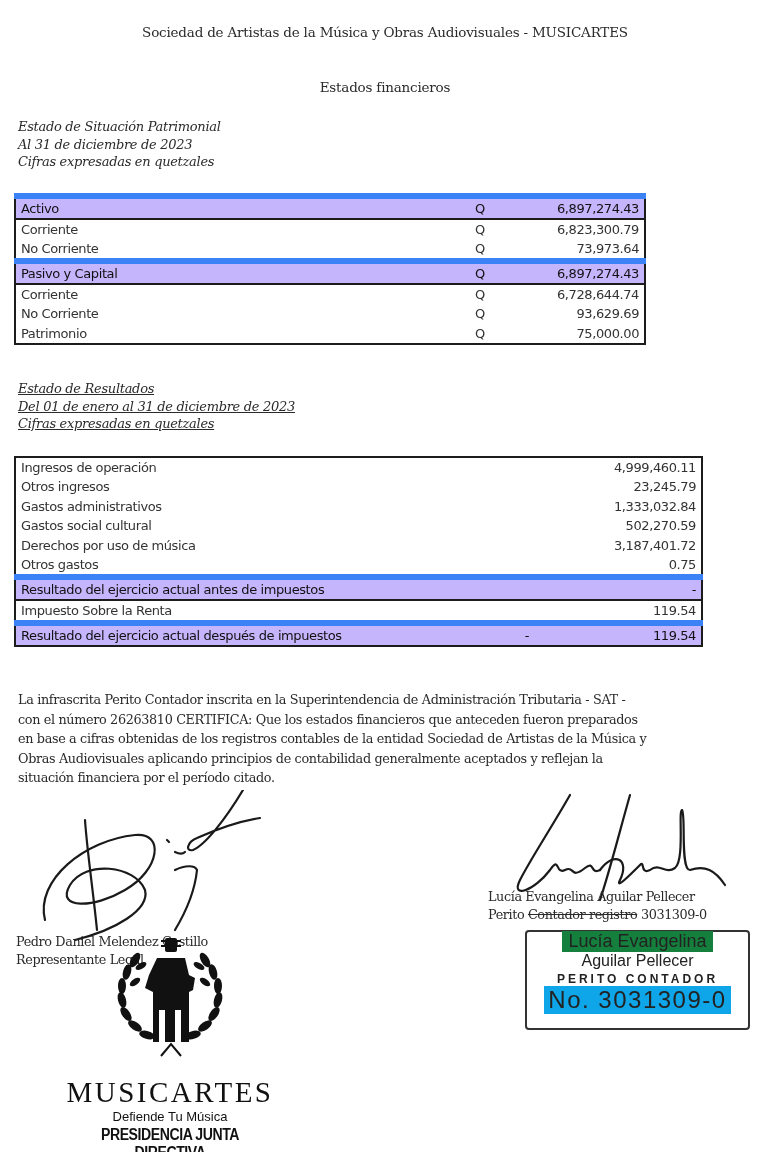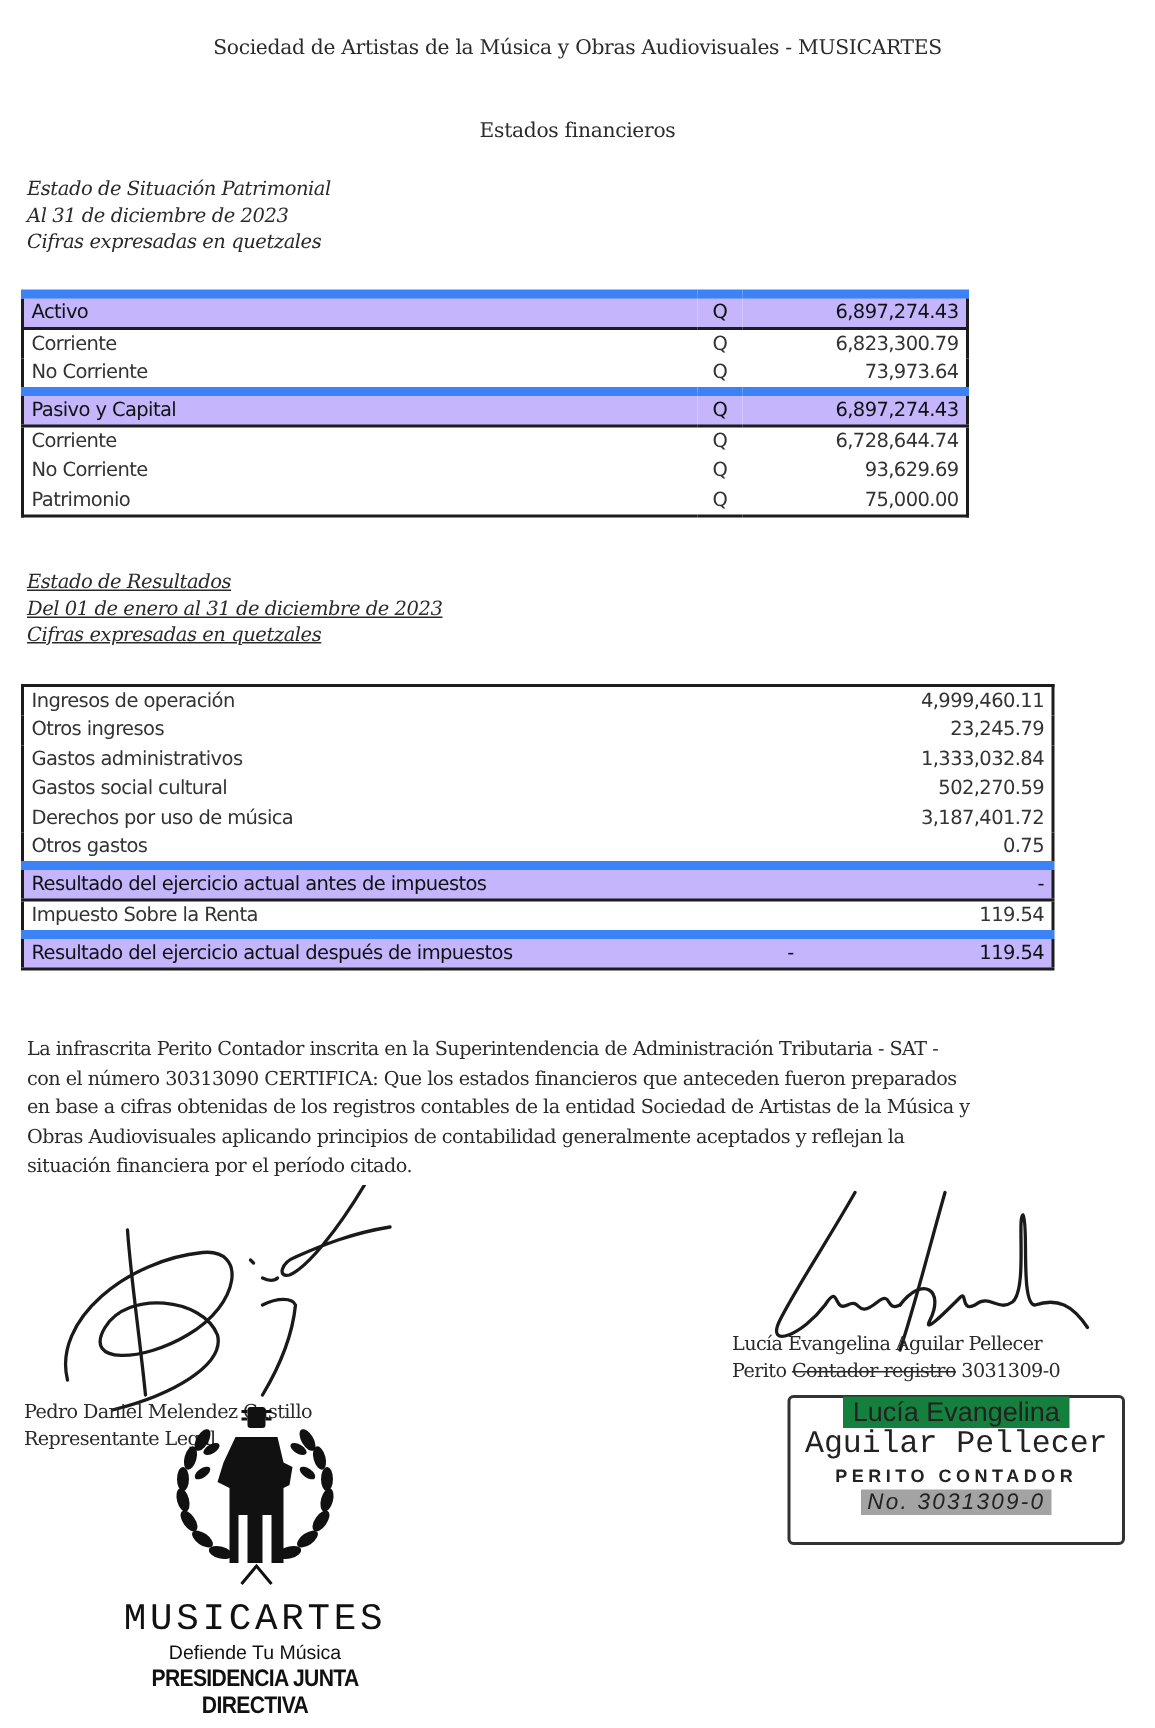--- a/index.html
+++ b/index.html
@@ -24,27 +24,27 @@
 
     .sig-left { position: absolute; left: 16px; top: 893px; font-size: 12.8px; line-height: 18px; letter-spacing: -0.4px; margin-top: 40px; }
     .sig-right { position: absolute; left: 488px; top: 888px; font-size: 12.8px; line-height: 18px; letter-spacing: -0.4px; }
     .sig-right div, .sig-left div { white-space: nowrap; }
     .strike { text-decoration: line-through; text-align: center; }
 
     .scribble { position: absolute; pointer-events: none; }
 
     .stamp { position: absolute; left: 525px; top: 930px; width: 225px; height: 100px; border: 2px solid #333; border-radius: 4px; font-family: "DejaVu Sans Mono", "Liberation Mono", monospace; text-align: center; color: #222; }
     .stamp .s1 { font-family: "Liberation Sans", sans-serif; font-size: 18px; font-stretch: condensed; margin-top: -4px; background: #15803d; display: inline-block; padding: 0 6px; }
-    .stamp .s2 { font-family: Liberation Mono, monospace; font-size: 21px; margin-top: 0px; }
+    .stamp .s2 { font-family: Liberation Sans, sans-serif; font-size: 16px; margin-top: 0px; }
     .stamp .s3 { font-family: "Liberation Sans", sans-serif; font-size: 12px; letter-spacing: 3px; font-weight: bold; margin-top: 2px; }
-    .stamp .s4 { font-family: "Liberation Sans", sans-serif; font-size: 15px; letter-spacing: 1.5px; margin-top: 0px; background: #a3a3a3; display: inline-block; padding: 0 4px; font-style: italic; }
+    .stamp .s4 { font-family: "Liberation Sans", sans-serif; font-size: 24px; letter-spacing: 1.5px; margin-top: 0px; background: #0ea5e9; display: inline-block; padding: 0 4px; }
 
     .logo { position: absolute; left: 60px; top: 930px; width: 220px; text-align: center; font-family: "Liberation Sans", sans-serif; color: #111; }
     .logo svg { display: block; margin: 0 auto; }
-    .logo .brand { font-size: 25px; letter-spacing: 2.5px; margin-top: 5px; font-family: Liberation Mono, monospace; }
+    .logo .brand { font-size: 29px; letter-spacing: 2.5px; margin-top: 16px; font-family: Liberation Serif, serif; }
     .logo .tag { font-size: 13px; margin-top: 0px; }
     .logo .pres { font-size: 16px; font-weight: bold; letter-spacing: -0.5px; transform: scaleX(0.88); margin-top: 2px; }
   </style>
 </head>
 <body>
 
 <div class="org-title">Sociedad de Artistas de la Música y Obras Audiovisuales - MUSICARTES</div>
 <div class="doc-title">Estados financieros</div>
 
 <div class="sec-head" style="top:118px;">
@@ -144,21 +144,21 @@
   <tr class="shade">
     <td>Resultado del ejercicio actual después de impuestos</td>
     <td class="mid" style="text-align:center;">-</td>
     <td class="amt">119.54</td>
   </tr>
 </tbody>
   </table>
 
 <div class="cert">
   <div>La infrascrita Perito Contador inscrita en la Superintendencia de Administración Tributaria - SAT -</div>
-  <div>con el número 30313090 CERTIFICA: Que los estados financieros que anteceden fueron preparados</div>
+  <div>con el número 26263810 CERTIFICA: Que los estados financieros que anteceden fueron preparados</div>
   <div>en base a cifras obtenidas de los registros contables de la entidad Sociedad de Artistas de la Música y</div>
   <div>Obras Audiovisuales aplicando principios de contabilidad generalmente aceptados  y reflejan la</div>
   <div>situación financiera por el período citado.</div>
 </div>
 
 <svg class="scribble" style="left:15px; top:790px;" width="260" height="160" viewBox="0 0 260 160">
   <g fill="none" stroke="#1a1a1a" stroke-width="2.2" stroke-linecap="round">
     <path d="M70 30 C 72 60, 78 100, 82 140"></path>
     <path d="M30 130 C 20 90, 70 50, 120 45 C 150 42, 145 80, 110 100 C 80 118, 40 120, 55 95 C 70 70, 120 75, 130 100 C 135 120, 100 140, 60 150"></path>
     <path d="M152 50 l2 2"></path>

